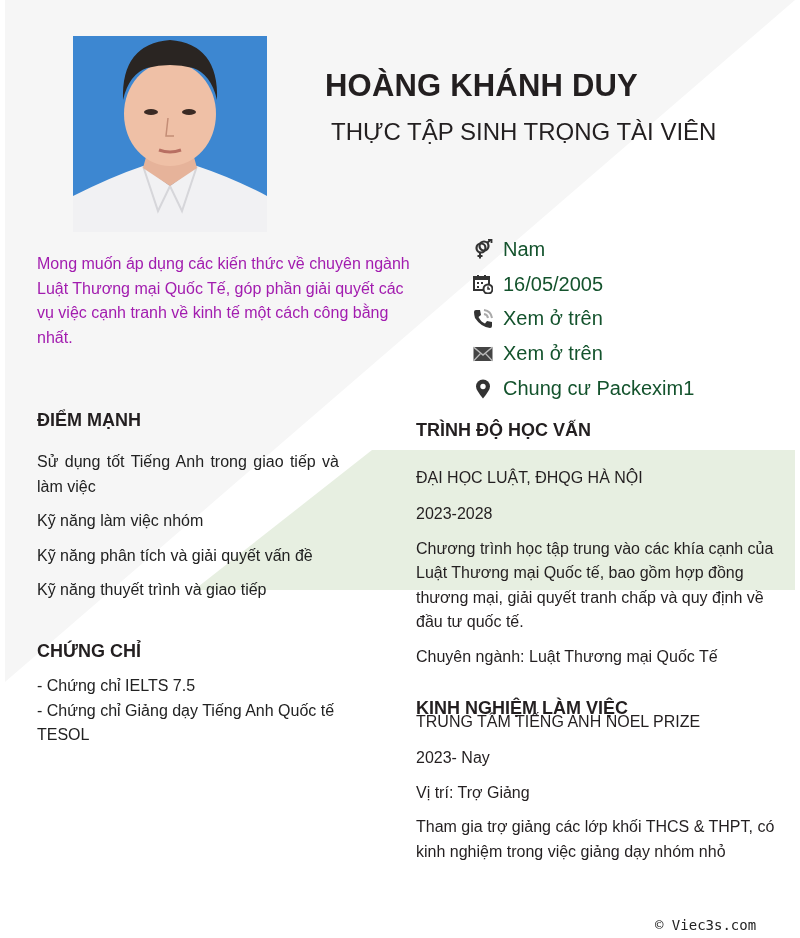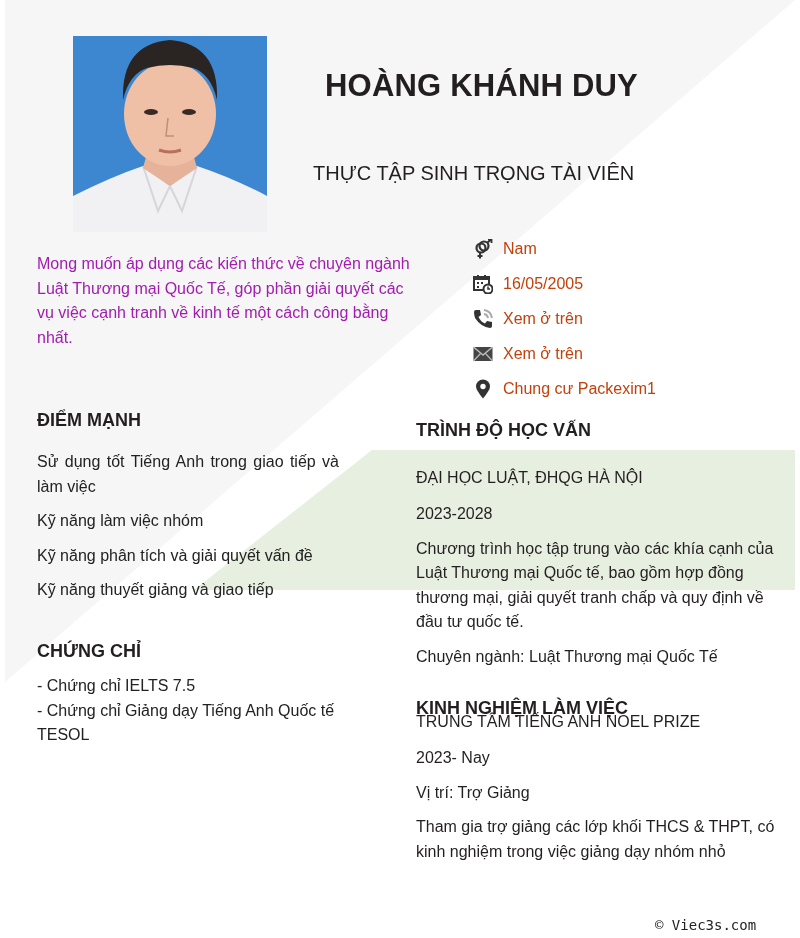--- a/index.html
+++ b/index.html
@@ -15,28 +15,28 @@
       position: absolute; left: 73px; top: 36px; width: 194px; height: 196px;
       background: #3d87d1; overflow: hidden;
     }
     .photo svg { display: block; }
 
     .name {
       position: absolute; left: 325px; top: 68px;
       font-size: 31px; font-weight: bold; color: #231f20; letter-spacing: 0.2px;
     }
     .title {
-      position: absolute; left: 313px; top: 118px;
-      font-size: 20px; color: #231f20; margin-top: 44px;
+      position: absolute; left: 331px; top: 118px;
+      font-size: 24px; color: #231f20;
     }
 
     .contacts { position: absolute; left: 472px; top: 232px; }
     .contact { display: flex; align-items: center; height: 34.8px; }
     .contact .ic { width: 22px; height: 22px; margin-right: 9px; display: flex; align-items: center; justify-content: center; }
-    .contact .txt { font-size: 16px; color: #c2410c; }
+    .contact .txt { font-size: 20px; color: #14532d; }
 
     .objective {
       position: absolute; left: 37px; top: 252px; width: 380px;
       font-size: 16px; line-height: 24.6px; color: #a21caf;
     }
 
     .sec-title { position: absolute; font-size: 18px; font-weight: bold; color: #231f20; }
 
     .strengths { position: absolute; left: 37px; top: 450px; width: 302px; }
     .strengths .item { font-size: 16px; line-height: 24.6px; margin-bottom: 10px; text-align: justify; text-align-last: left; }
@@ -148,21 +148,21 @@
     </div>
   </div>
 
   <div class="objective">Mong muốn áp dụng các kiến thức về chuyên ngành Luật Thương mại Quốc Tế, góp phần giải quyết các vụ việc cạnh tranh về kinh tế một cách công bằng nhất.</div>
 
   <div class="sec-title" style="left:37px; top:410px;">ĐIỂM MẠNH</div>
   <div class="strengths">
     <div class="item">Sử dụng tốt Tiếng Anh trong giao tiếp và làm việc</div>
     <div class="item">Kỹ năng làm việc nhóm</div>
     <div class="item">Kỹ năng phân tích và giải quyết vấn đề</div>
-    <div class="item">Kỹ năng thuyết giảng và giao tiếp</div>
+    <div class="item">Kỹ năng thuyết trình và giao tiếp</div>
   </div>
 
   <div class="sec-title" style="left:37px; top:641px;">CHỨNG CHỈ</div>
   <div class="certs">
     <div class="item">- Chứng chỉ IELTS 7.5</div>
     <div class="item">- Chứng chỉ Giảng dạy Tiếng Anh Quốc tế TESOL</div>
   </div>
 
   <div class="sec-title" style="left:416px; top:420px;">TRÌNH ĐỘ HỌC VẤN</div>
   <div class="edu">

